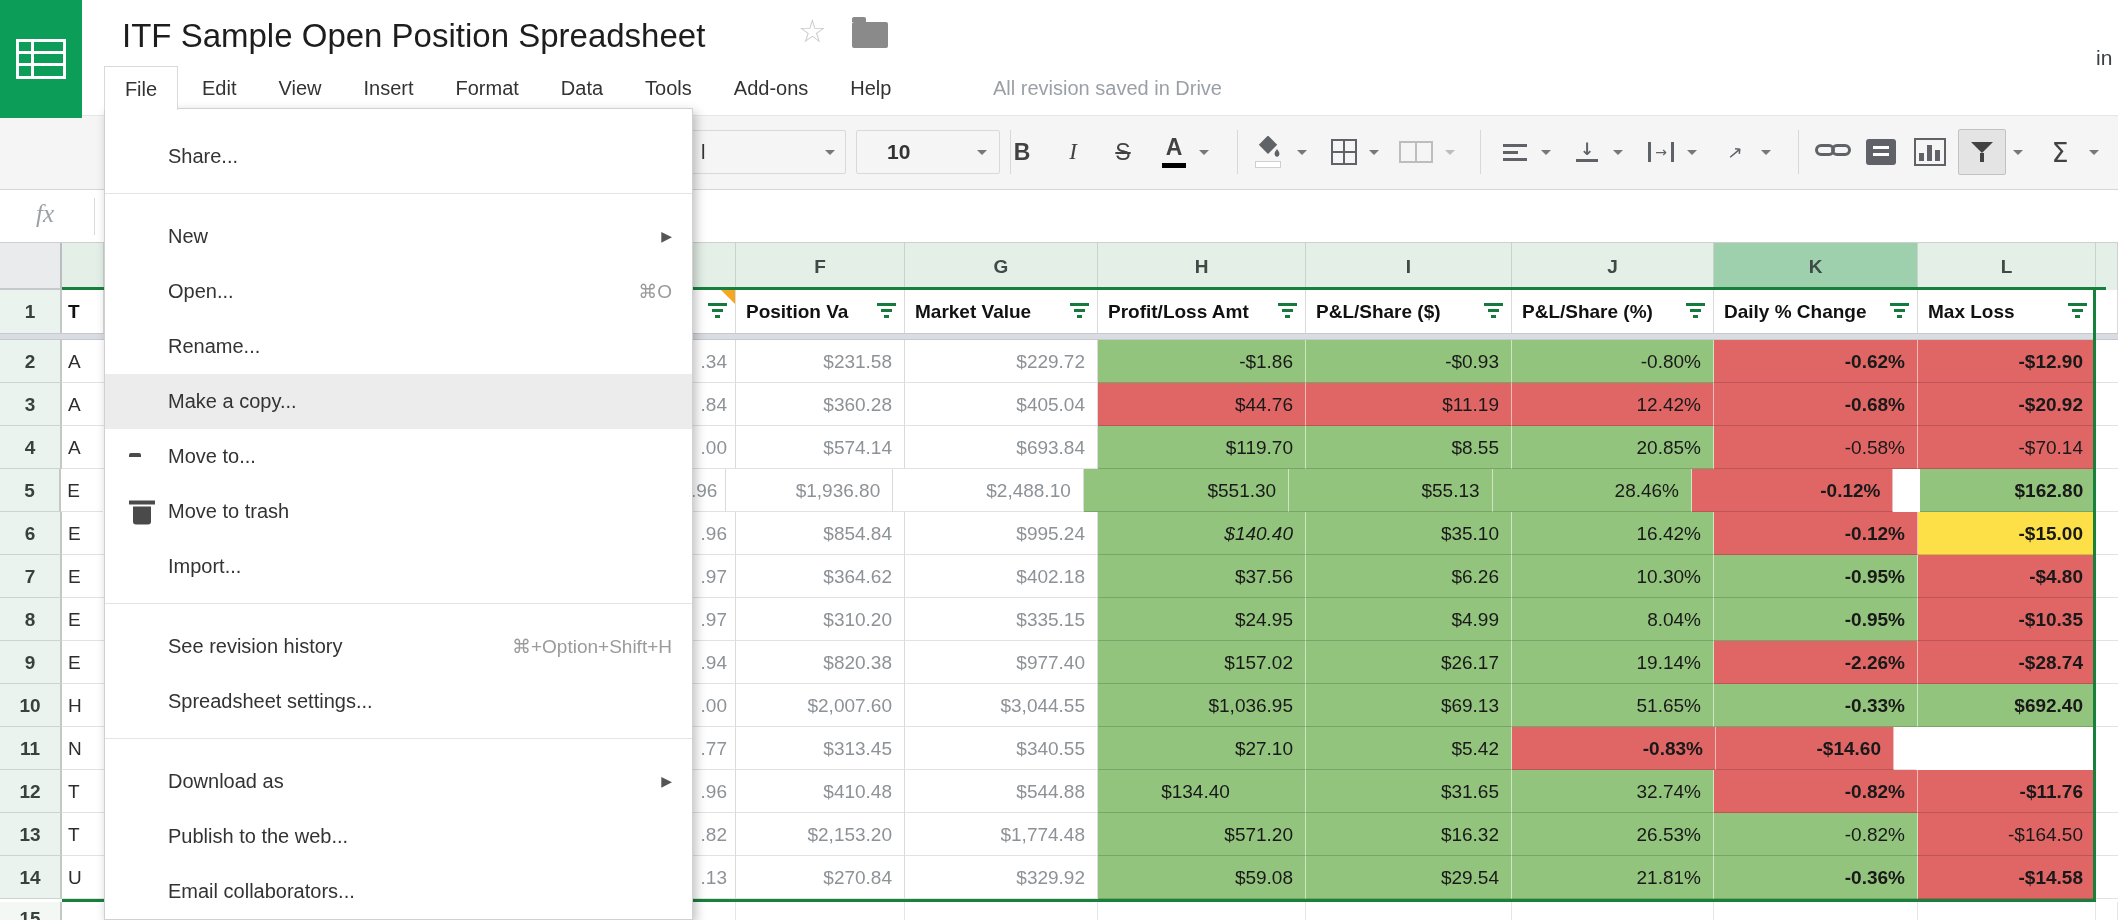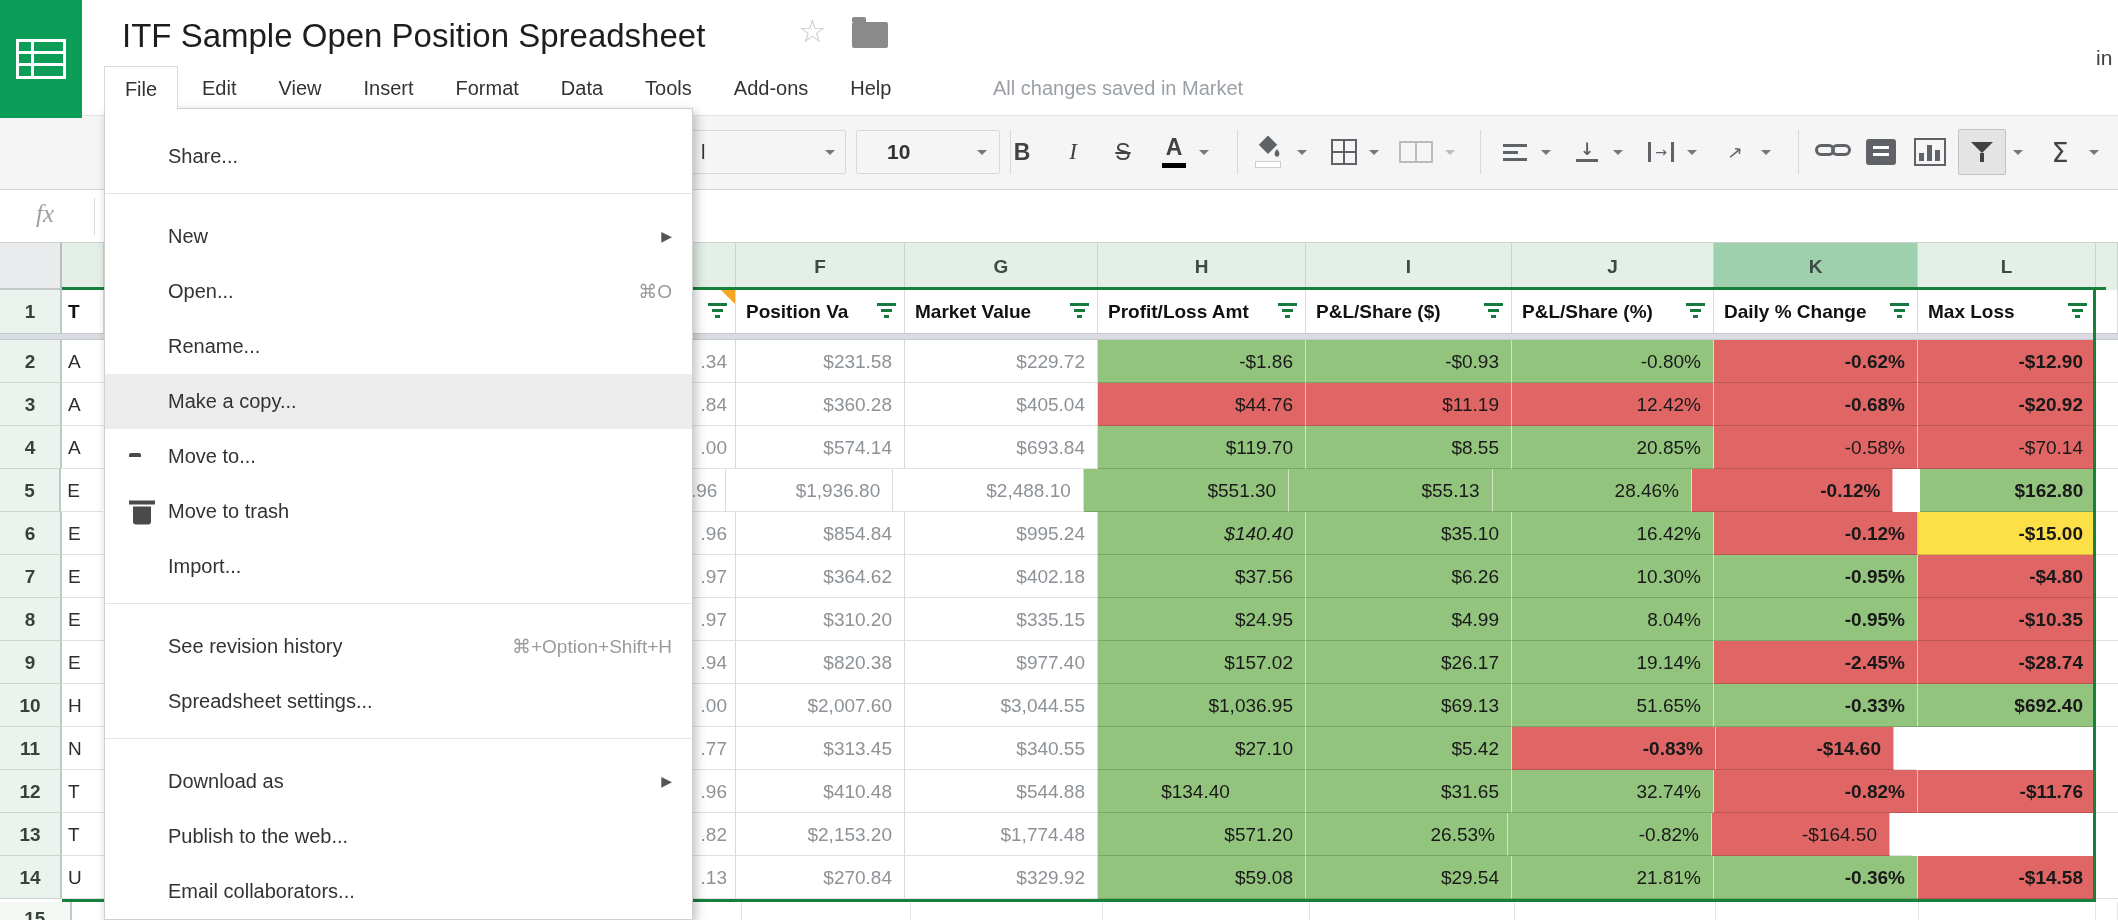--- a/index.html
+++ b/index.html
@@ -145,21 +145,21 @@
   <div class="menubar" id="menubar">
       <span>Edit</span>
       <span>View</span>
       <span>Insert</span>
       <span>Format</span>
       <span>Data</span>
       <span>Tools</span>
       <span>Add-ons</span>
       <span>Help</span>
     </div>
-  <div class="saved">All changes saved in Market</div>
+  <div class="saved">All revision saved in Drive</div>
 
   <div class="toolbar"></div>
   <div class="tb tbox" style="left:690px;width:156px;justify-content:space-between;padding:0 10px;">
     <span style="font-size:20px;color:#333;">l</span>
     <span class="caret"></span>
   </div>
   <div class="tb tbox" style="left:856px;width:144px;justify-content:space-between;padding:0 12px 0 30px;">
     <span style="font-size:21px;color:#333;font-weight:bold;">10</span>
     <span class="caret"></span>
   </div>
@@ -433,21 +433,21 @@
       <div class="strip rows" style="top: 641px; height: 43px;">
         <div class="cell gutcell" style="width: 62px;">9</div>
         <div class="cell tick" style="width: 42px;">E</div>
         <div class="cell " style="width: 536px; background: rgb(255, 255, 255);"></div>
         <div class="cell efrag" style="width: 96px;">.94</div>
         <div class="cell plain" style="width: 169px;">$820.38</div>
         <div class="cell plain" style="width: 193px;">$977.40</div>
         <div class="cell cfill" style="width: 208px; background: rgb(147, 196, 125);">$157.02</div>
         <div class="cell cfill" style="width: 206px; background: rgb(147, 196, 125);">$26.17</div>
         <div class="cell cfill" style="width: 202px; background: rgb(147, 196, 125);">19.14%</div>
-        <div class="cell cfill bold" style="width: 204px; background: rgb(224, 102, 102);">-2.45%</div>
+        <div class="cell cfill bold" style="width: 204px; background: rgb(224, 102, 102);">-2.26%</div>
         <div class="cell cfill bold" style="width: 178px; background: rgb(224, 102, 102);">-$28.74</div>
         <div class="cell tick" style="width: 22px;"></div>
       </div>
       <div class="strip rows" style="top: 684px; height: 43px;">
         <div class="cell gutcell" style="width: 62px;">10</div>
         <div class="cell tick" style="width: 42px;">H</div>
         <div class="cell " style="width: 536px; background: rgb(255, 255, 255);"></div>
         <div class="cell efrag" style="width: 96px;">.00</div>
         <div class="cell plain" style="width: 169px;">$2,007.60</div>
         <div class="cell plain" style="width: 193px;">$3,044.55</div>
@@ -486,41 +486,42 @@
         <div class="cell tick" style="width: 22px;"></div>
       </div>
       <div class="strip rows" style="top: 813px; height: 43px;">
         <div class="cell gutcell" style="width: 62px;">13</div>
         <div class="cell tick" style="width: 42px;">T</div>
         <div class="cell " style="width: 536px; background: rgb(255, 255, 255);"></div>
         <div class="cell efrag" style="width: 96px;">.82</div>
         <div class="cell plain" style="width: 169px;">$2,153.20</div>
         <div class="cell plain" style="width: 193px;">$1,774.48</div>
         <div class="cell cfill" style="width: 208px; background: rgb(147, 196, 125);">$571.20</div>
+        <div class="cell cfill" style="width: 206px; background: rgb(147, 196, 125);">$16.32</div>
         <div class="cell cfill" style="width: 202px; background: rgb(147, 196, 125);">26.53%</div>
         <div class="cell cfill" style="width: 204px; background: rgb(147, 196, 125);">-0.82%</div>
         <div class="cell cfill" style="width: 178px; background: rgb(224, 102, 102);">-$164.50</div>
         <div class="cell tick" style="width: 22px;"></div>
       </div>
       <div class="strip rows" style="top: 856px; height: 43px;">
         <div class="cell gutcell" style="width: 62px;">14</div>
         <div class="cell tick" style="width: 42px;">U</div>
         <div class="cell " style="width: 536px; background: rgb(255, 255, 255);"></div>
         <div class="cell efrag" style="width: 96px;">.13</div>
         <div class="cell plain" style="width: 169px;">$270.84</div>
         <div class="cell plain" style="width: 193px;">$329.92</div>
         <div class="cell cfill" style="width: 208px; background: rgb(147, 196, 125);">$59.08</div>
         <div class="cell cfill" style="width: 206px; background: rgb(147, 196, 125);">$29.54</div>
         <div class="cell cfill" style="width: 202px; background: rgb(147, 196, 125);">21.81%</div>
         <div class="cell cfill bold" style="width: 204px; background: rgb(147, 196, 125);">-0.36%</div>
         <div class="cell cfill bold" style="width: 178px; background: rgb(224, 102, 102);">-$14.58</div>
         <div class="cell tick" style="width: 22px;"></div>
       </div>
       <div class="strip rows" style="top: 902px; height: 18px;">
-        <div class="cell gutcell" style="width: 72px; background: rgb(244, 248, 245); line-height: 34px; border-bottom: none;">15</div>
+        <div class="cell gutcell" style="width: 62px; background: rgb(244, 248, 245); line-height: 34px; border-bottom: none;">15</div>
         <div class="cell tick" style="width: 42px; border-bottom: none;"></div>
         <div class="cell tick" style="width: 536px; border-bottom: none;"></div>
         <div class="cell tick" style="width: 96px; border-bottom: none; border-right: 1px solid rgb(229, 229, 229);"></div>
         <div class="cell tick" style="width: 169px; border-bottom: none; border-right: 1px solid rgb(229, 229, 229);"></div>
         <div class="cell tick" style="width: 193px; border-bottom: none; border-right: 1px solid rgb(229, 229, 229);"></div>
         <div class="cell tick" style="width: 208px; border-bottom: none; border-right: 1px solid rgb(229, 229, 229);"></div>
         <div class="cell tick" style="width: 206px; border-bottom: none; border-right: 1px solid rgb(229, 229, 229);"></div>
         <div class="cell tick" style="width: 202px; border-bottom: none; border-right: 1px solid rgb(229, 229, 229);"></div>
         <div class="cell tick" style="width: 204px; border-bottom: none; border-right: 1px solid rgb(229, 229, 229);"></div>
         <div class="cell tick" style="width: 178px; border-bottom: none; border-right: 1px solid rgb(229, 229, 229);"></div>

